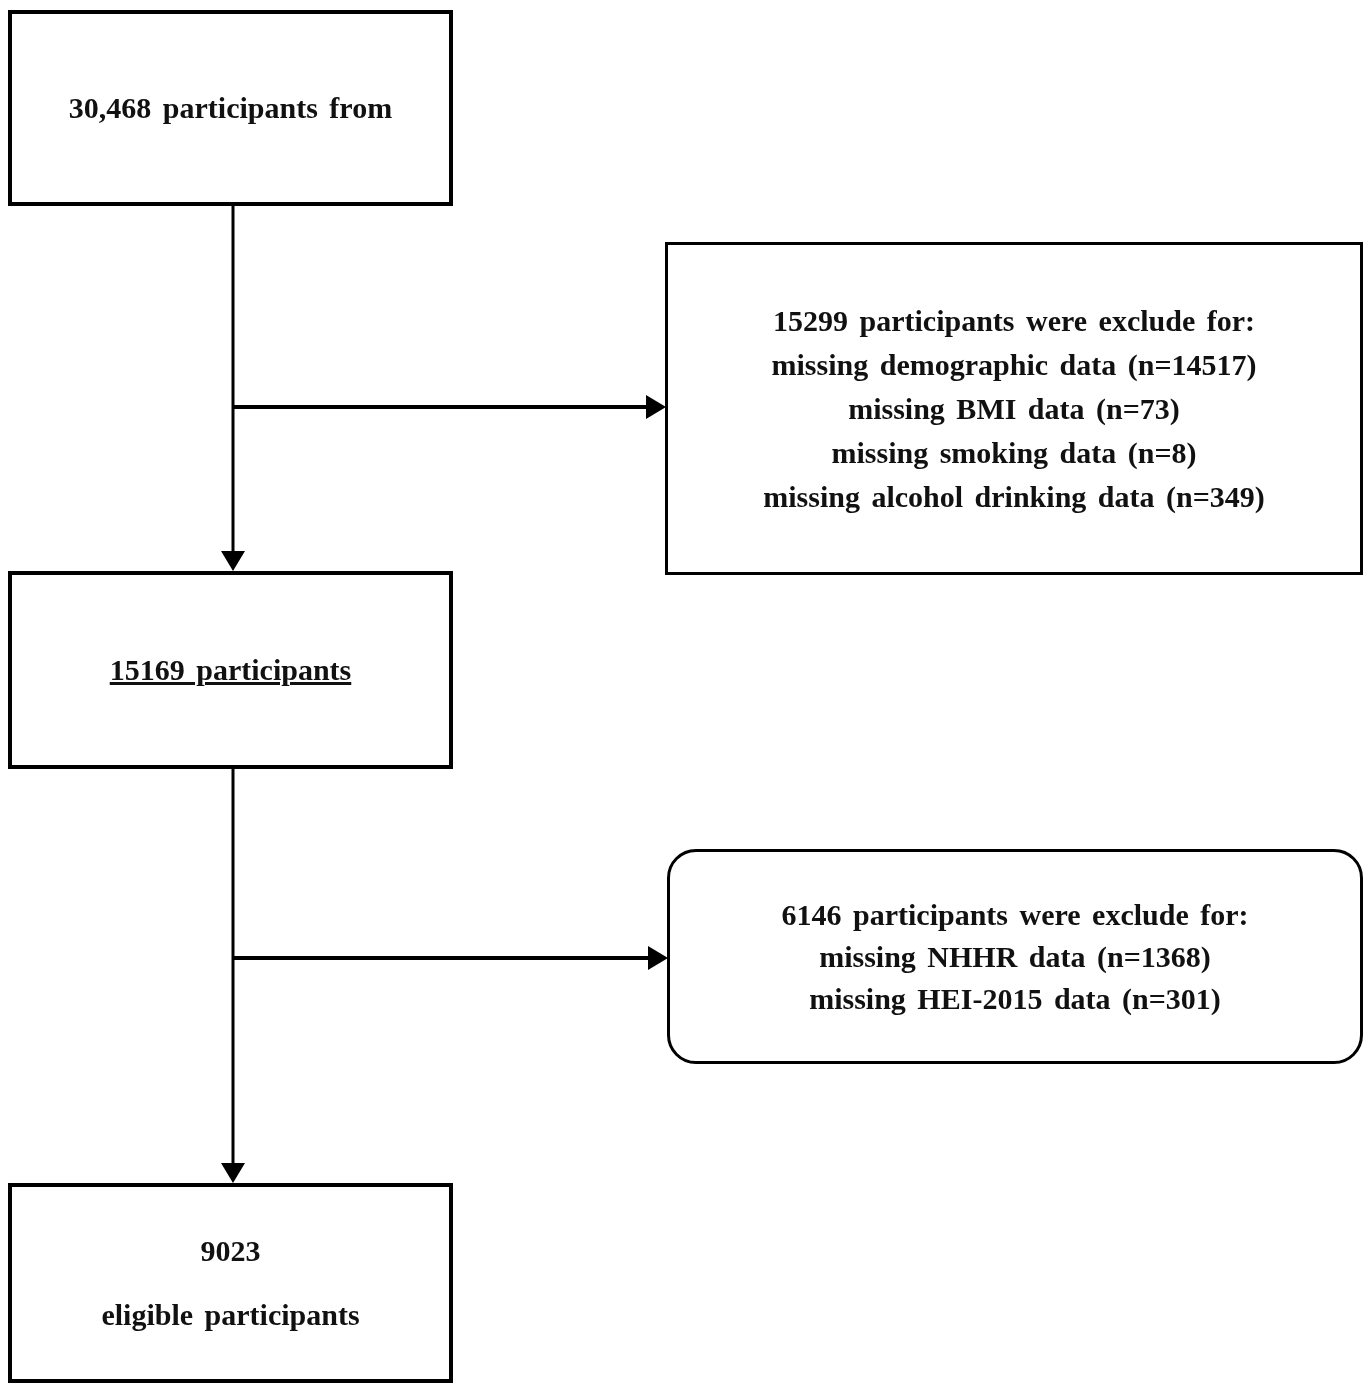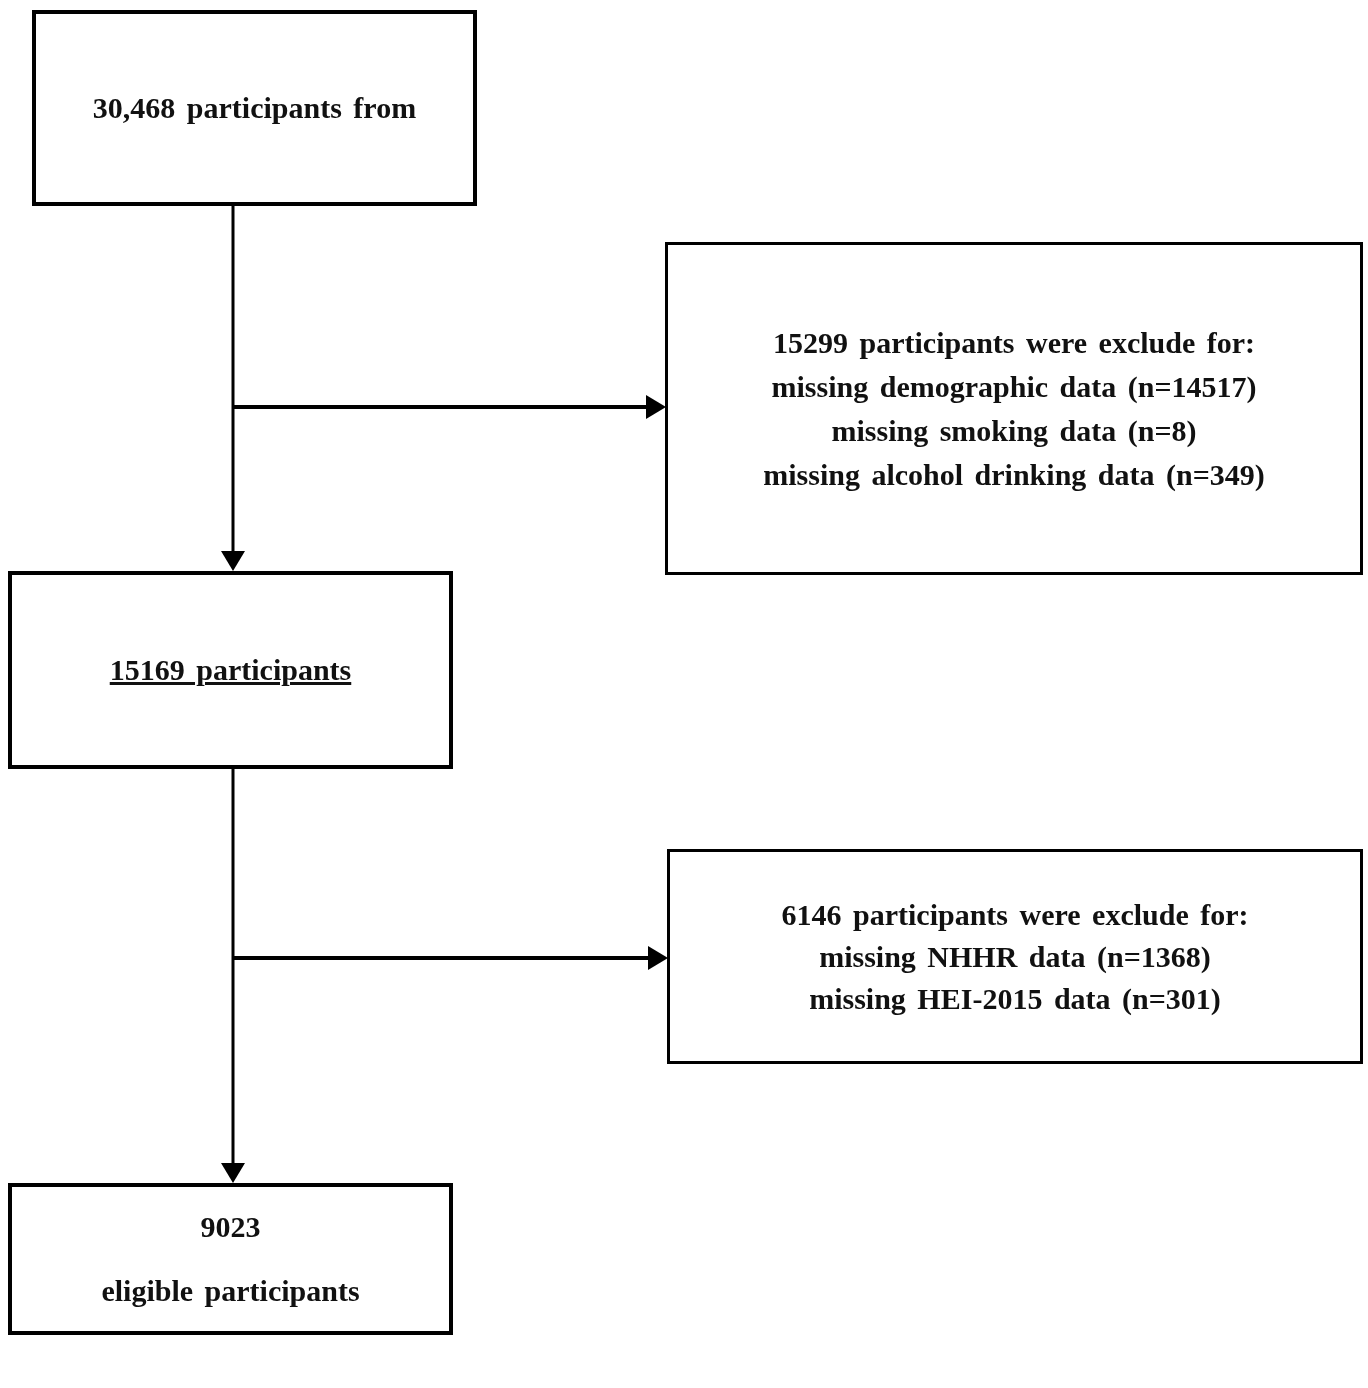--- a/index.html
+++ b/index.html
@@ -37,42 +37,42 @@
     text-align: center;
     z-index: 2;
     word-spacing: 4px;
   }
   .box .line {
     white-space: nowrap;
   }
   #box-start {
     left: 8px;  top: 10px;
     width: 445px; height: 196px;
-    font-size: 30px; line-height: 40px; margin-left: 24px;
+    font-size: 30px; line-height: 40px;
   }
   #excl-1 {
     left: 665px; top: 242px;
     width: 698px; height: 333px;
     border-width: 3px;
     font-size: 30px; line-height: 44px;
   }
   #box-mid {
     left: 8px; top: 571px;
     width: 445px; height: 198px;
     font-size: 30px; line-height: 40px; text-decoration: underline;
   }
   #excl-2 {
     left: 667px; top: 849px;
     width: 696px; height: 215px;
     border-width: 3px;
-    font-size: 30px; line-height: 42px;
+    font-size: 30px; line-height: 42px; border-radius: 29px;
   }
   #box-end {
     left: 8px; top: 1183px;
-    width: 445px; height: 152px;
+    width: 445px; height: 200px;
     font-size: 30px; line-height: 40px; gap: 24px;
   }
 </style>
 </head>
 <body>
 
 <div class="canvas">
 
   <svg class="connectors" viewBox="0 0 1368 1388" xmlns="http://www.w3.org/2000/svg">
 
@@ -89,20 +89,21 @@
     <polygon points="648,946 648,970 668,958" fill="#000"></polygon>
   </svg>
 
   <div class="box" id="box-start">
     <div class="line">30,468 participants from</div>
   </div>
 
   <div class="box" id="excl-1">
     <div class="line">15299 participants were exclude for:</div>
     <div class="line">missing demographic data (n=14517)</div>
+    <div class="line">missing BMI data (n=73)</div>
     <div class="line">missing smoking data (n=8)</div>
     <div class="line">missing alcohol drinking data (n=349)</div>
   </div>
 
   <div class="box" id="box-mid">
     <div class="line">15169 participants</div>
   </div>
 
   <div class="box" id="excl-2">
     <div class="line">6146 participants were exclude for:</div>

